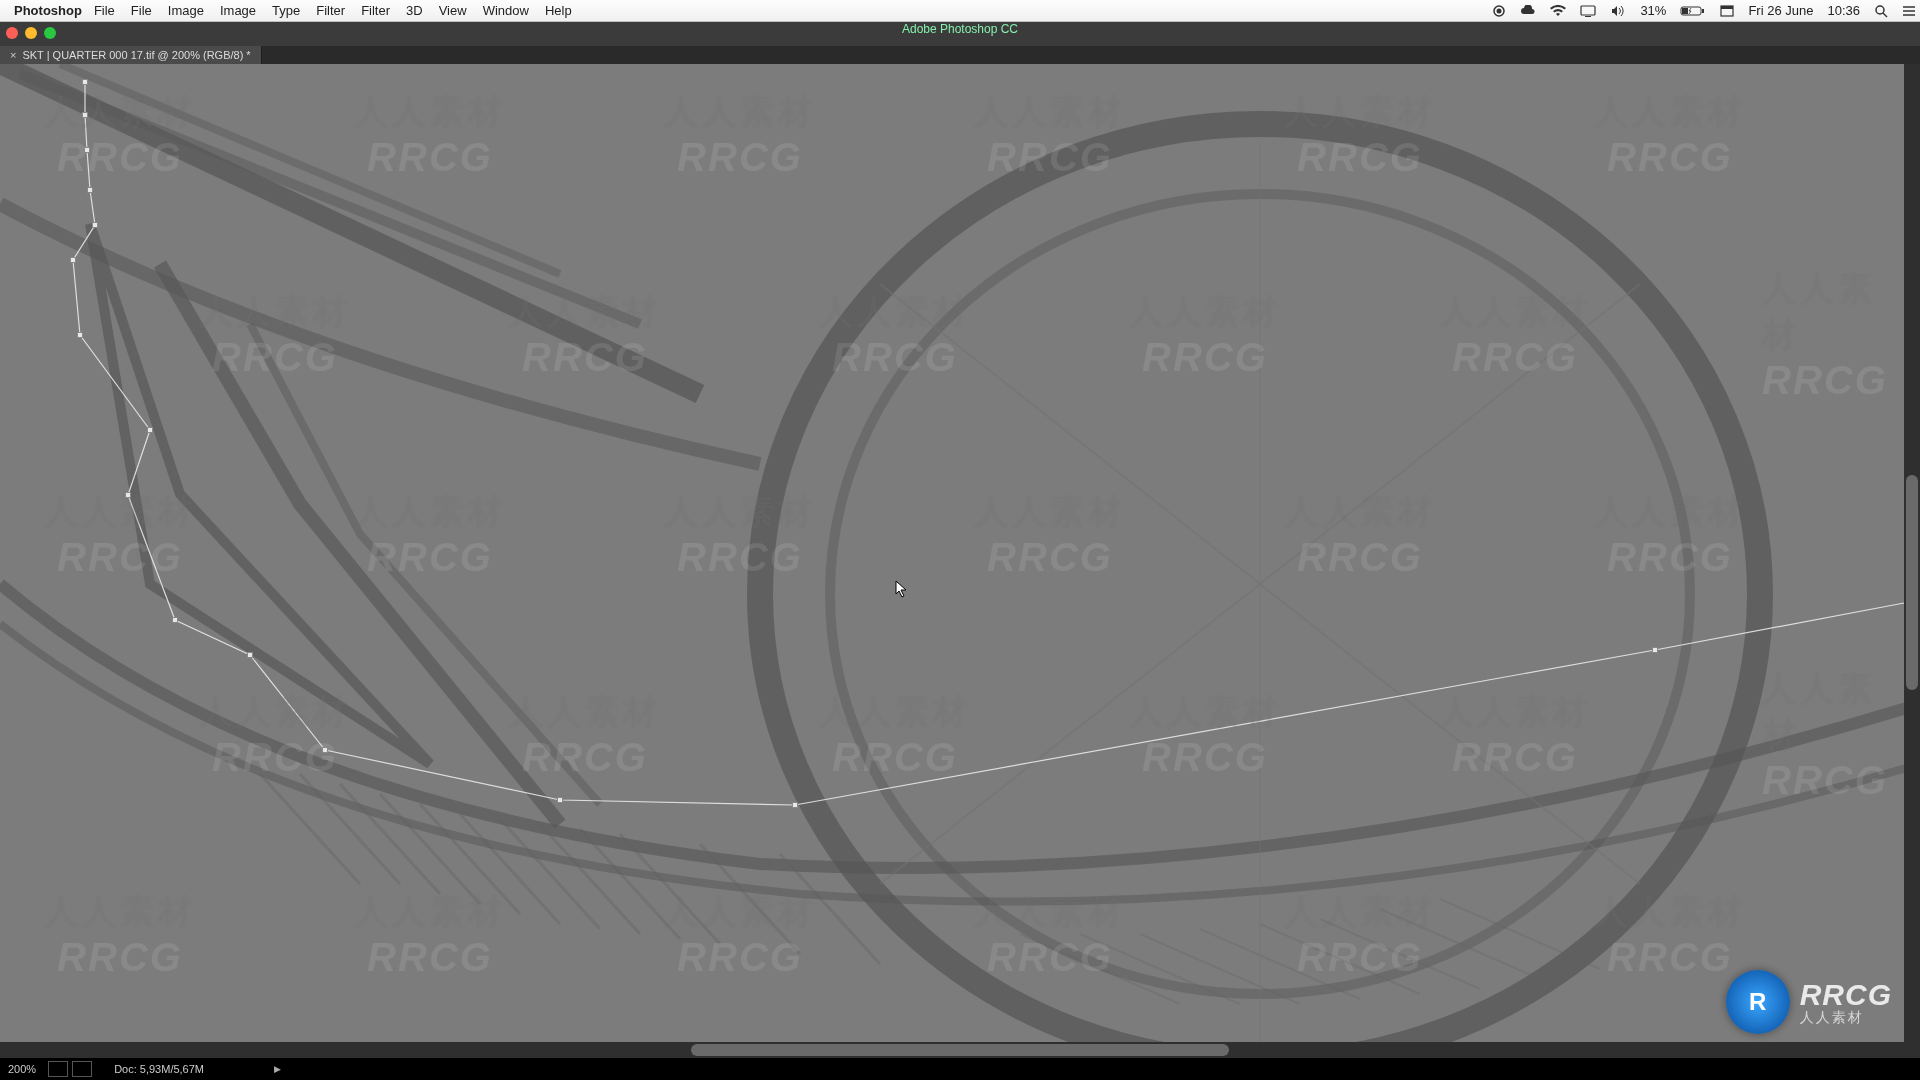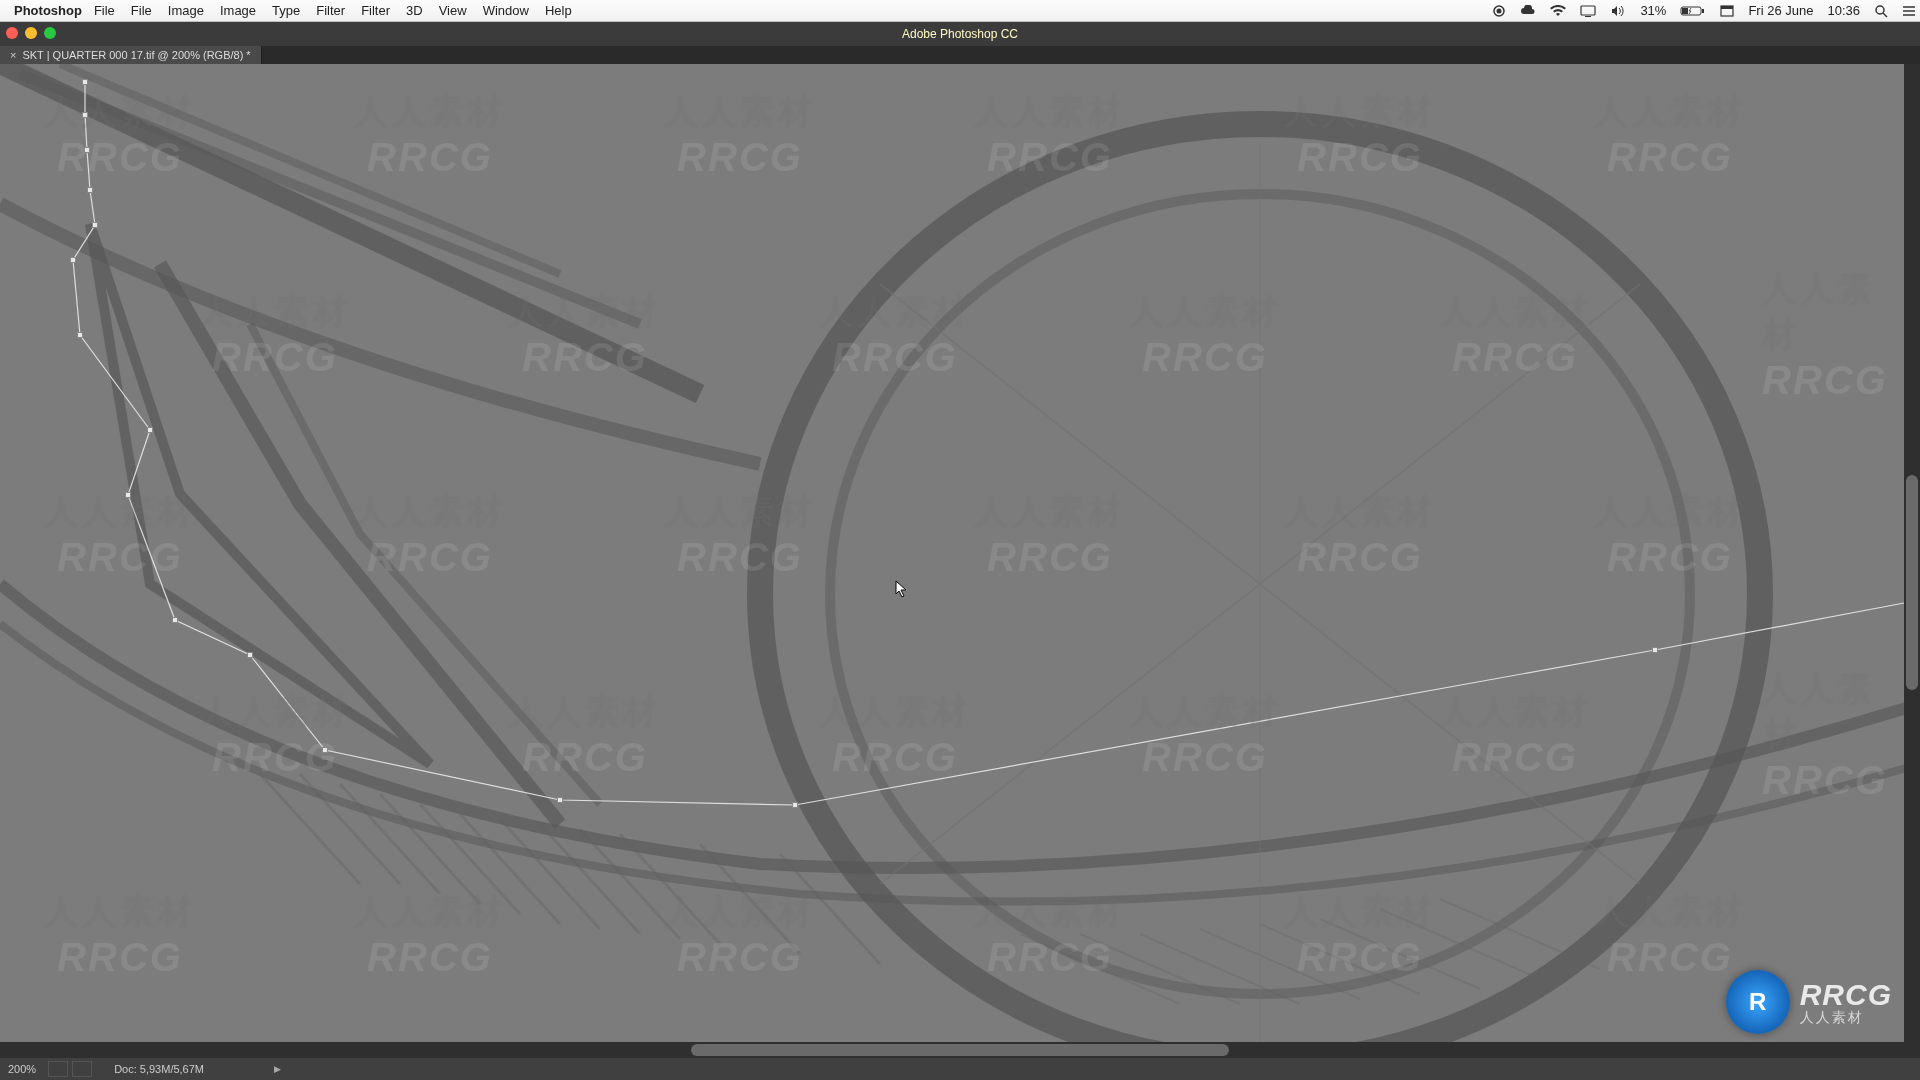--- a/index.html
+++ b/index.html
@@ -8,42 +8,42 @@
   
   .mac-menubar { position: absolute; top: 0; left: 0; right: 0; height: 22px; background: linear-gradient(#fdfdfd,#f0f0f0); display: flex; align-items: center; padding: 0 4px; font-size: 13px; color: #222; border-bottom: 1px solid #bfbfbf; z-index: 100; }
   .mac-menubar .apple { font-size: 15px; margin-right: 10px; }
   .mac-menubar .app { font-weight: 700; margin-right: 12px; }
   .mac-menubar .mi { margin-right: 16px; cursor: default; }
   .mac-right { margin-left: auto; display: flex; align-items: center; gap: 14px; font-size: 13px; }
   .mac-right .ico { display: inline-flex; align-items: center; }
   .mac-right svg { display: block; }
 
   
-  .app-titlebar { position: absolute; top: 22px; left: 0; right: 0; height: 24px; background: #3b3b3b; color: #fef9c3; display: flex; align-items: center; justify-content: center; font-size: 12px; z-index: 90; }
+  .app-titlebar { position: absolute; top: 22px; left: 0; right: 0; height: 24px; background: #3b3b3b; color: #86efac; display: flex; align-items: flex-start; justify-content: center; font-size: 12px; z-index: 90; }
   .traffic { position: absolute; left: 6px; top: 5px; display: flex; gap: 7px; }
   .traffic .dot { width: 12px; height: 12px; border-radius: 50%; }
   .dot.red { background: #ff5f57; } .dot.yellow { background: #febc2e; } .dot.green { background: #28c840; }
 
   
   .tabstrip { position: absolute; top: 46px; left: 0; right: 0; height: 18px; background: #2a2a2a; display: flex; align-items: stretch; z-index: 80; }
   .doc-tab { display: flex; align-items: center; gap: 6px; padding: 0 10px; font-size: 11px; color: #ddd; background: #4a4a4a; border-right: 1px solid #1e1e1e; }
   .doc-tab .close { font-size: 11px; color: #ccc; cursor: pointer; }
 
   
   .canvas-wrap { position: absolute; top: 64px; left: 0; right: 0; bottom: 22px; background: #7c7c7c; overflow: hidden; }
   .canvas-wrap svg.sketch { position: absolute; inset: 0; width: 100%; height: 100%; }
 
   
   .watermarks { position: absolute; inset: 0; pointer-events: none; }
   .wm { position: absolute; display: flex; flex-direction: column; align-items: center; transform: translate(-50%,-50%); }
   .wm .wm1 { font-size: 34px; font-weight: 600; color: rgba(255,255,255,0.10); letter-spacing: 4px; text-shadow: 0 0 1px rgba(0,0,0,0.15); }
   .wm .wm2 { font-size: 40px; font-weight: 700; color: rgba(255,255,255,0.10); letter-spacing: 2px; font-style: italic; }
 
   
-  .statusbar { position: absolute; left: 0; right: 0; bottom: 0; height: 22px; background: #404040; color: #ccc; display: flex; align-items: center; font-size: 11px; z-index: 90; }
+  .statusbar { position: absolute; left: 0; right: 0; bottom: 0; height: 22px; background: #000000; color: #ccc; display: flex; align-items: center; font-size: 11px; z-index: 90; }
   .statusbar .zoom { padding: 0 8px; }
   .statusbar .segbtn { width: 20px; height: 16px; border: 1px solid #555; margin-left: 4px; display: inline-block; }
   .statusbar .doc { margin-left: 22px; }
   .statusbar .tri { margin-left: 70px; font-size: 9px; color: #aaa; }
 
   
   .hscroll { position: absolute; left: 0; right: 0; bottom: 22px; height: 16px; background: #2f2f2f; z-index: 85; }
   .hscroll .thumb { position: absolute; top: 2px; height: 12px; left: 36%; width: 28%; background: #6a6a6a; border-radius: 6px; }
 
   

